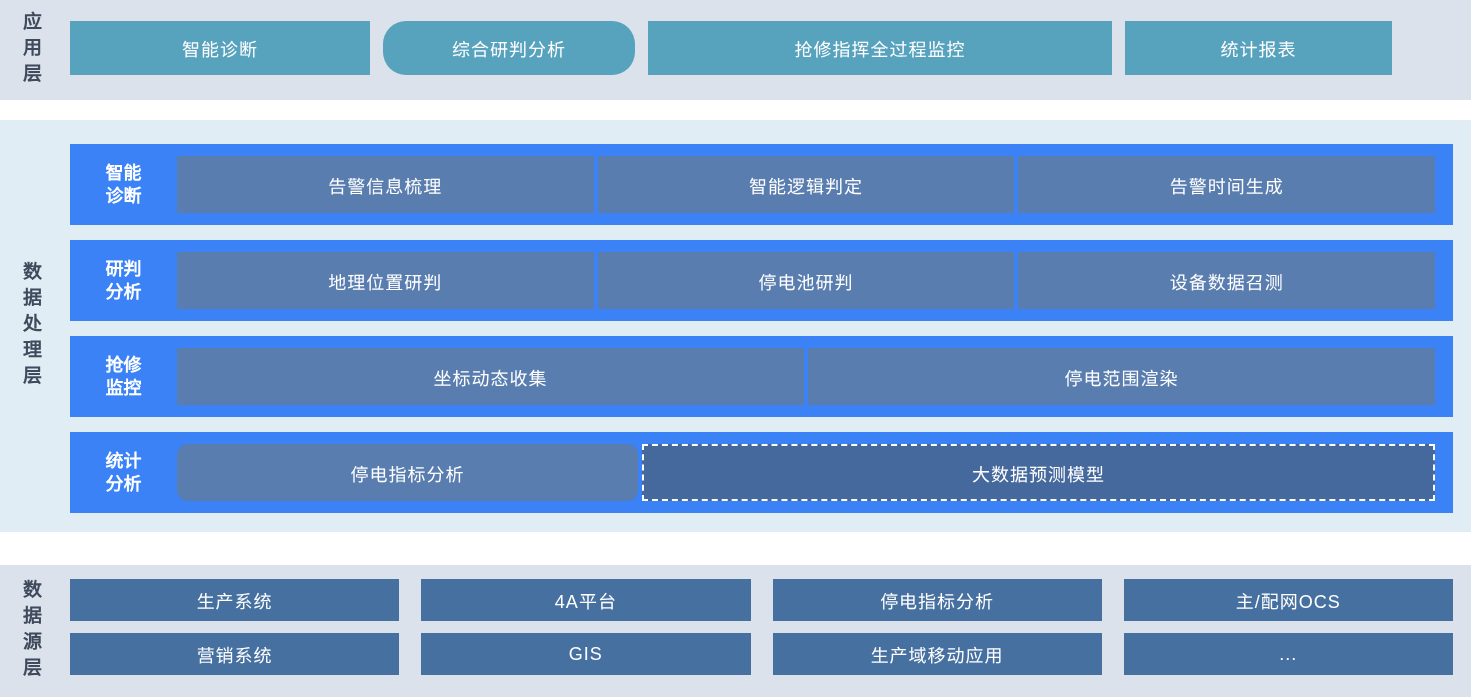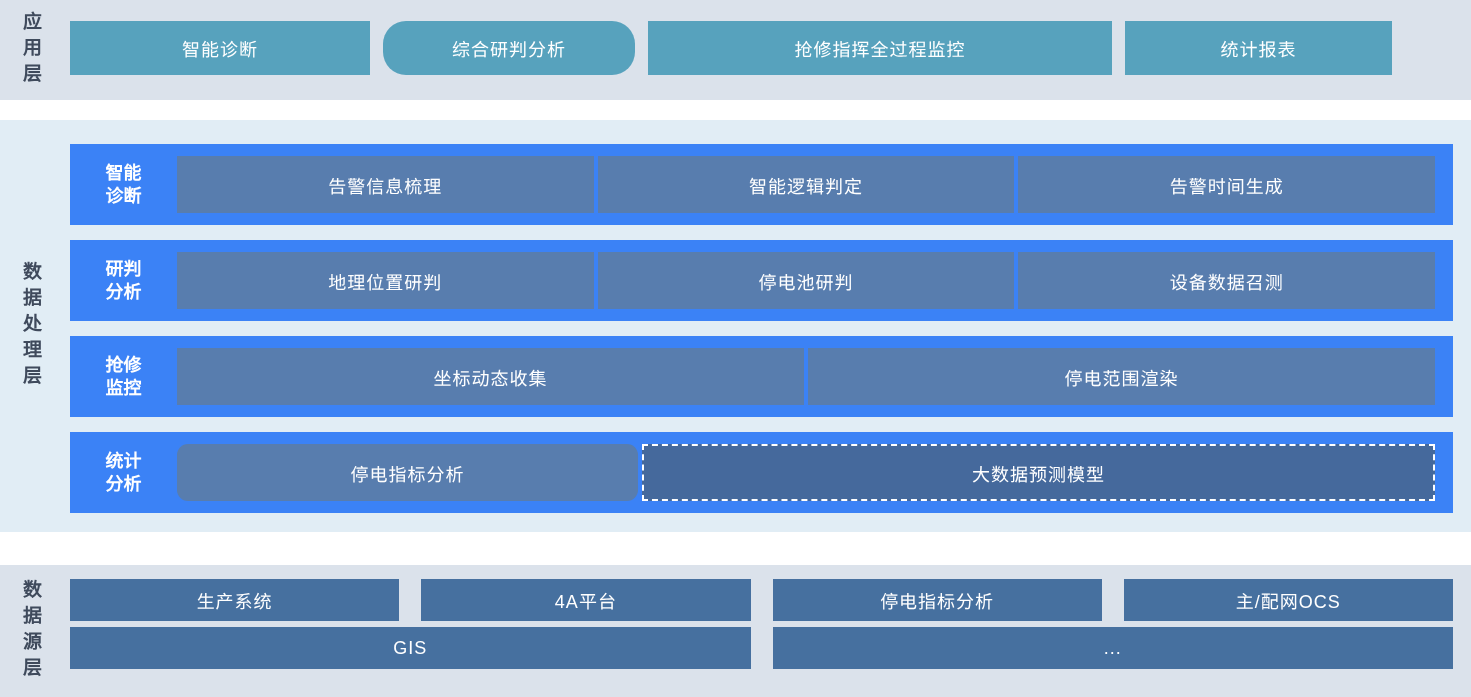--- a/index.html
+++ b/index.html
@@ -67,21 +67,21 @@
     display:flex; align-items:center; justify-content:center;
     font-size:18px; letter-spacing:1px;
   }
   .proc-box.fixed { flex:none; width:461px;border-radius:11px; }
   .proc-box.dashed {
     background:#45699c; border:2px dashed #ffffff;
   }
 
   
   .src-rows { position:absolute; left:70px; top:14px; width:1383px; }
-  .src-row { display:flex; gap:22px; margin-bottom:6px; }
+  .src-row { display:flex; gap:22px; margin-bottom:12px; }
   .src-box {
     flex:1; height:42px; background:#46709f; color:#ffffff;
     display:flex; align-items:center; justify-content:center;
     font-size:18px; letter-spacing:1px;
   }
 </style>
 </head>
 <body>
 
 <div class="canvas">
@@ -152,19 +152,21 @@
     </div>
 
     <div class="src-rows">
       <div class="src-row">
         <div class="src-box">生产系统</div>
         <div class="src-box">4A平台</div>
         <div class="src-box">停电指标分析</div>
         <div class="src-box">主/配网OCS</div>
       </div>
       <div class="src-row">
+        <div class="src-box">营销系统</div>
         <div class="src-box">GIS</div>
+        <div class="src-box">生产域移动应用</div>
         <div class="src-box">...</div>
       </div>
     </div>
   </section>
 
 </div>
 
 </body></html>

